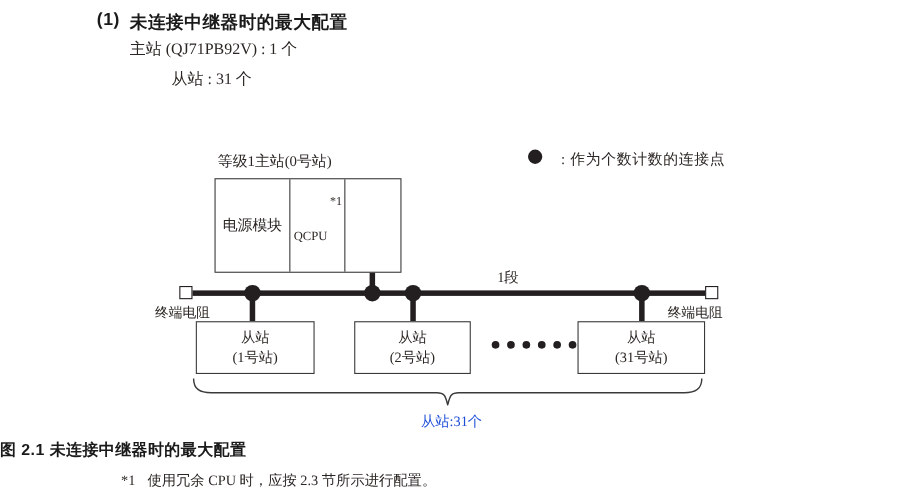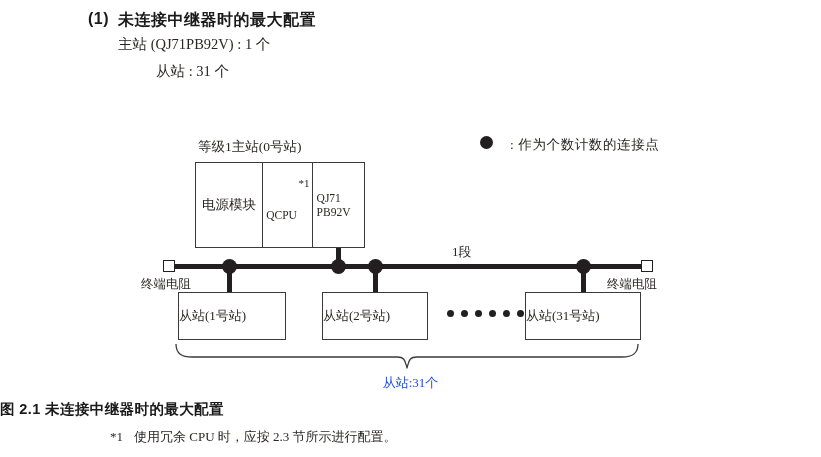--- a/index.html
+++ b/index.html
@@ -122,22 +122,22 @@
   #drop-master{left:336px;top:248px;height:18px;}
   
   .drop-slave{top:266px;height:26px;}
 
   
   .slave-box{
     top:292px;height:48px;
     border:1.2px solid #3a3a3a;
     box-sizing:border-box;
     background:#fff;
-    display:flex;flex-direction:row;
-    align-items:center;
+    display:flex;flex-direction:column;
+    align-items:center;justify-content:center;
     line-height:1.35;
   }
   .slave-box span{font-size:13px;color:#2b2623;white-space:nowrap;}
   #slave-1{left:178px;width:108px;}
   #slave-2{left:322px;width:106px;}
   #slave-31{left:525px;width:116px;}
 
   #ellipsis{
     left:447px;top:310px;
     display:flex;gap:7px;align-items:center;
@@ -186,26 +186,20 @@
 <div class="abs" id="master-caption">等级1主站(0号站)</div>
 
 <div class="abs" id="master-module">
   <div class="mod-cell" id="cell-power">
     <span>电源模块</span>
   </div>
   <div class="mod-cell" id="cell-cpu">
     <span id="cpu-label">QCPU</span>
     <span id="cpu-note">*1</span>
   </div>
-  <div class="mod-cell" id="cell-net">
-    <span id="net-label">
-      <span>QJ71</span><br>
-      <span>PB92V</span>
-    </span>
-  </div>
 </div>
 
 <div class="abs drop" id="drop-master"></div>
 
 <div class="abs" id="bus-line"></div>
 
 <div class="abs term-res" id="term-left"></div>
 <div class="abs term-res" id="term-right"></div>
 <div class="abs term-label" id="term-label-left">终端电阻</div>
 <div class="abs term-label" id="term-label-right">终端电阻</div>

